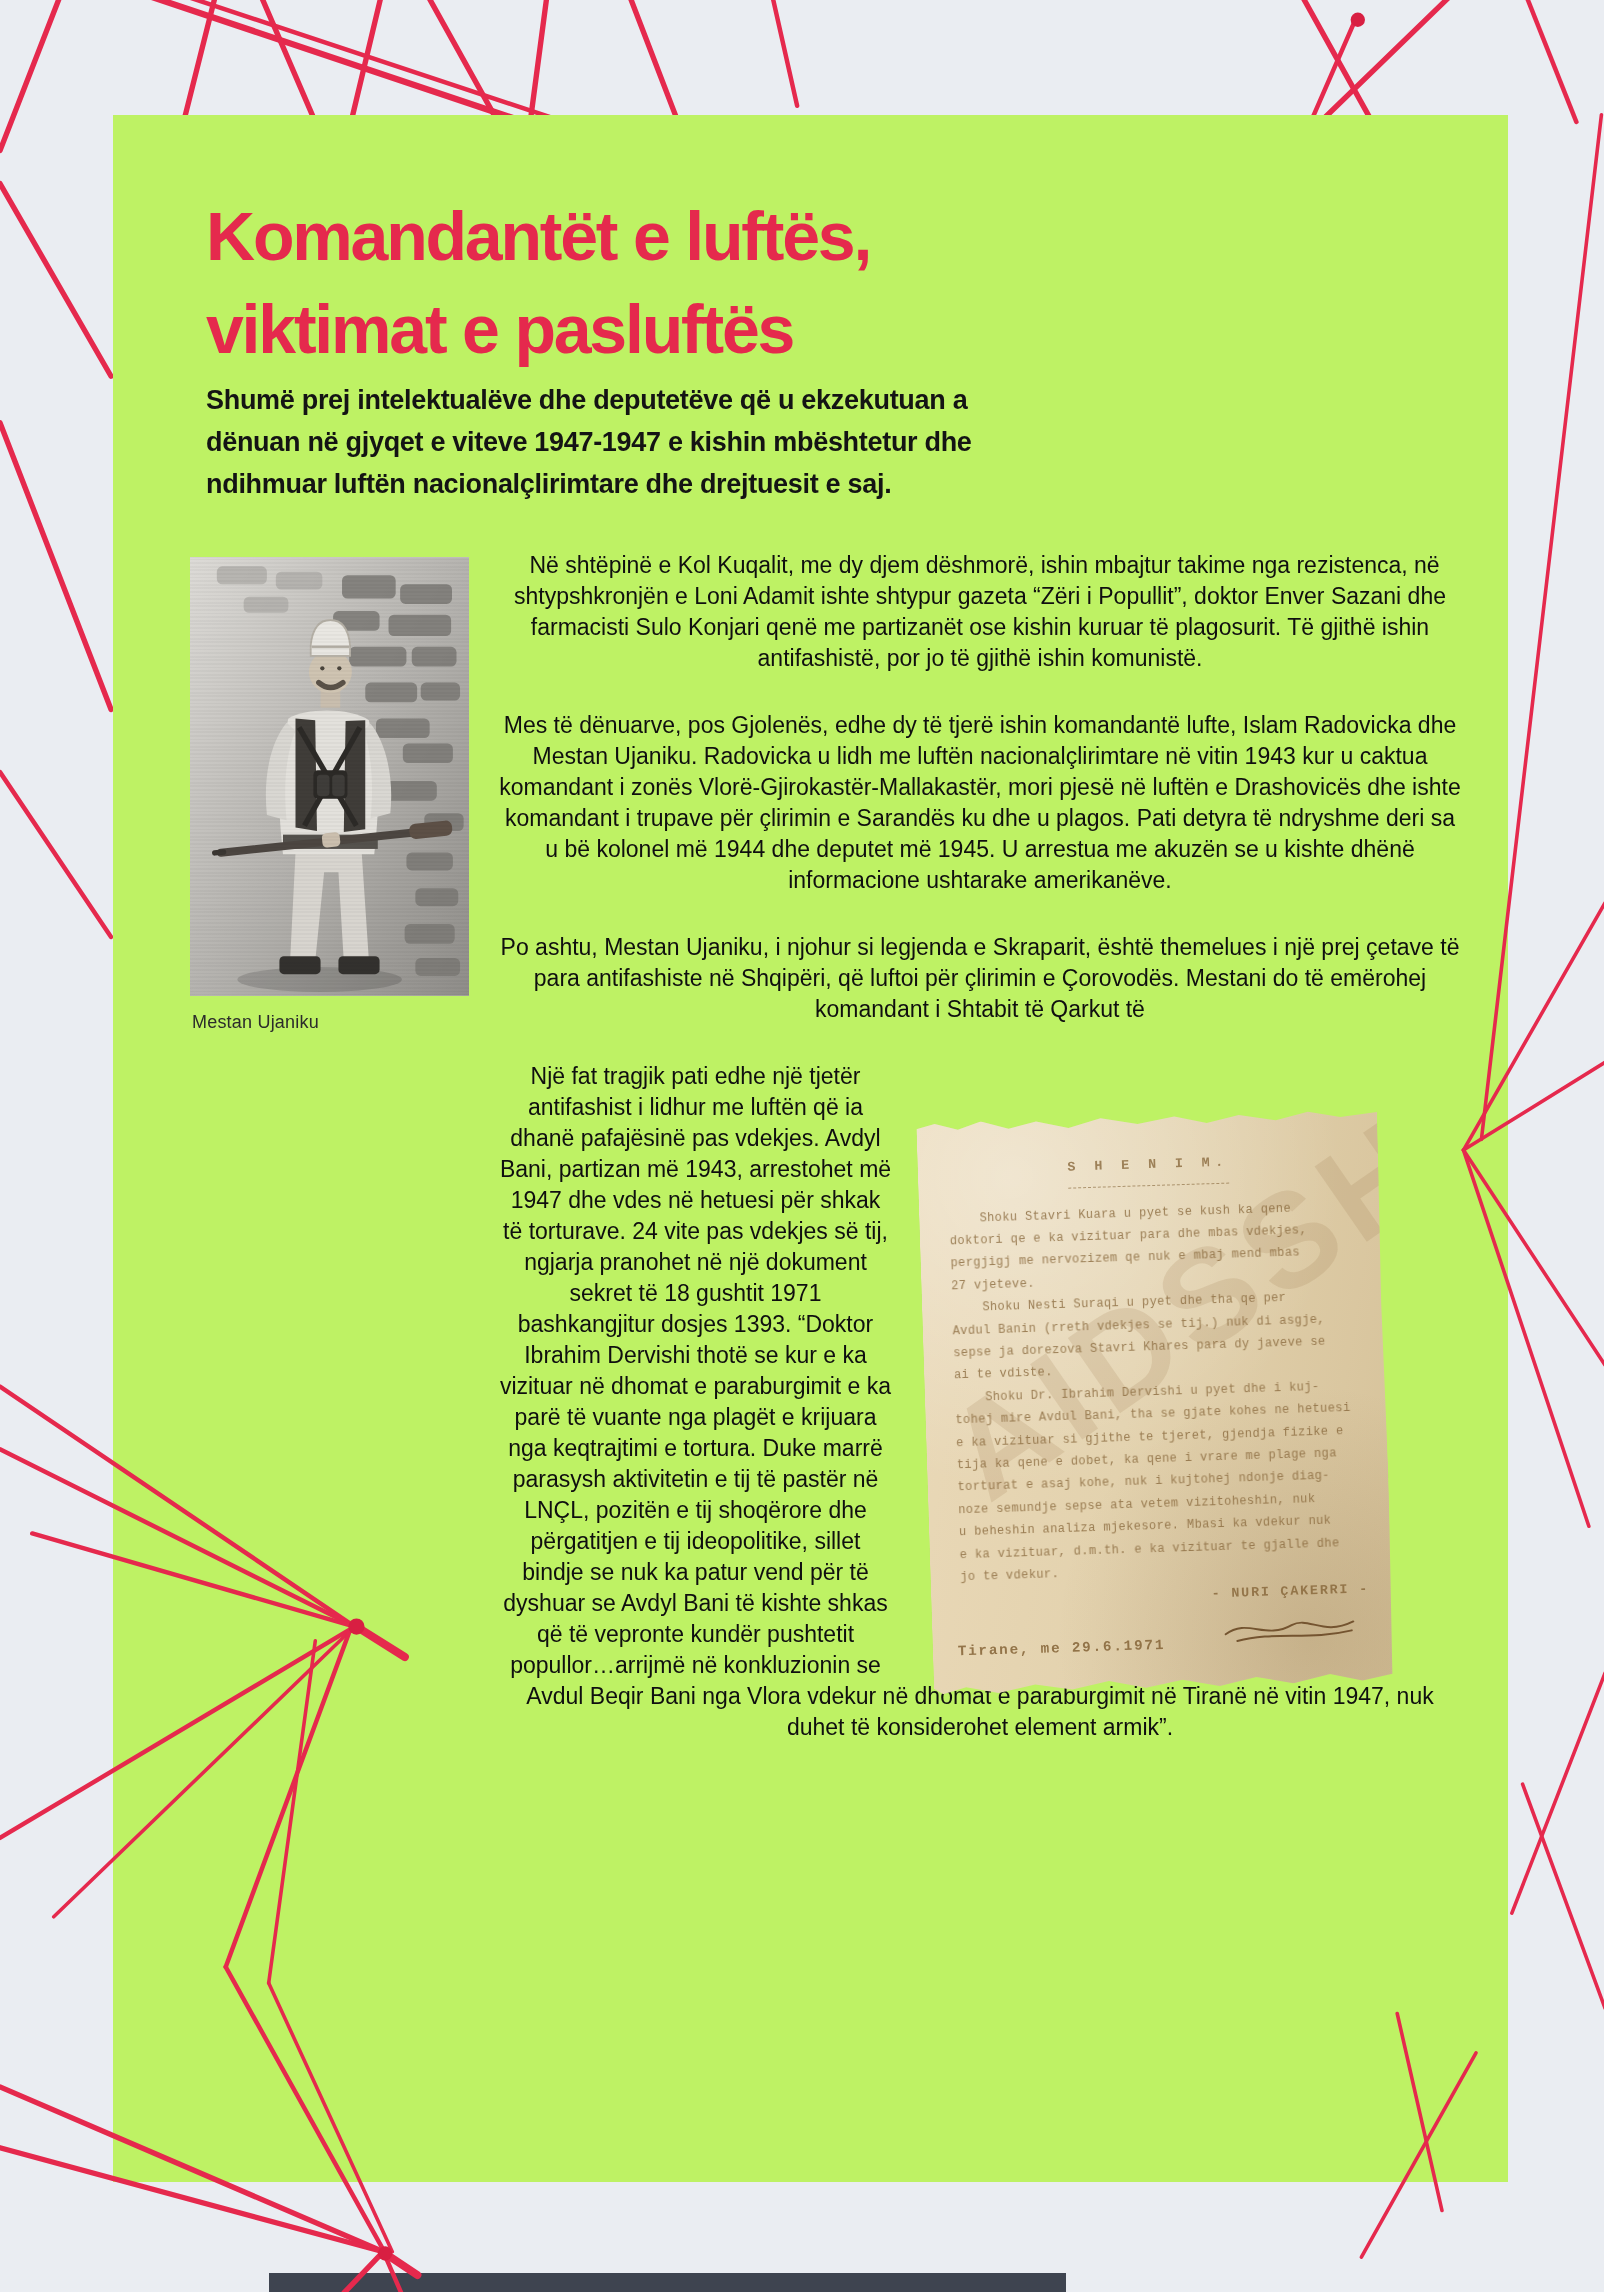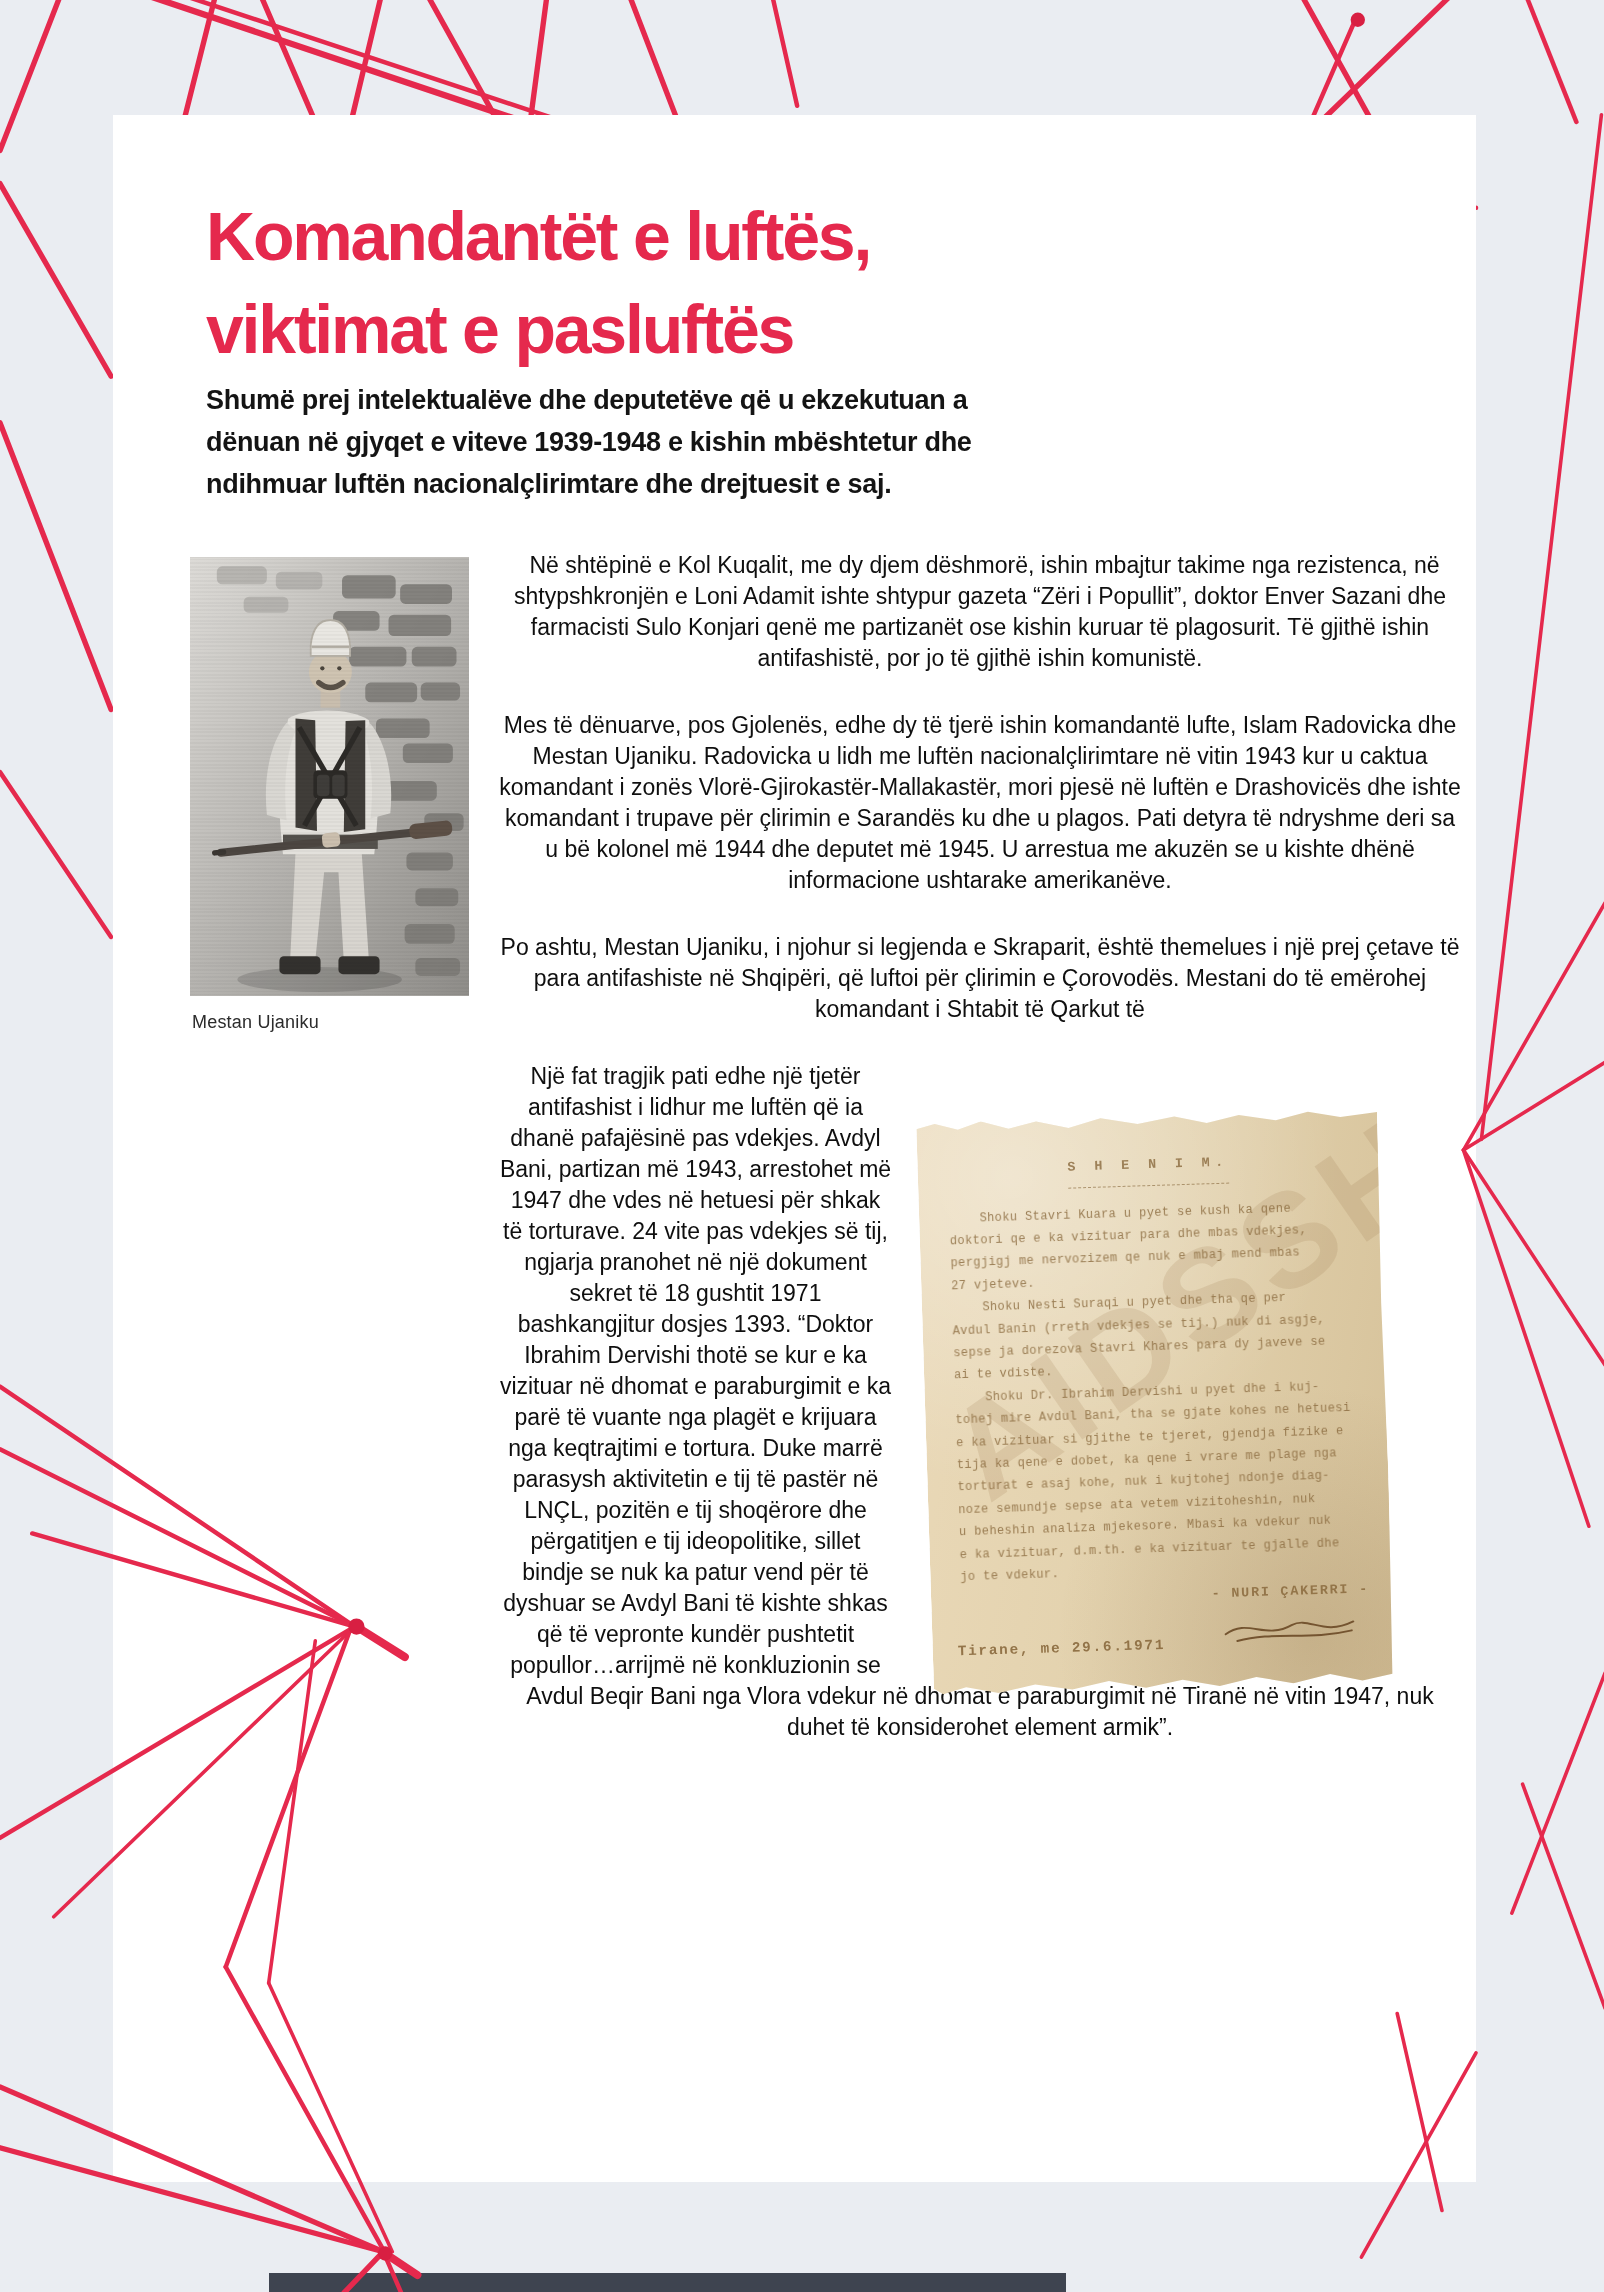--- a/index.html
+++ b/index.html
@@ -7,21 +7,21 @@
     width:1605px;height:2293px;position:relative;overflow:hidden;
     background:#eaedf2;
     font-family:"Liberation Sans",sans-serif;
     -webkit-font-smoothing:antialiased;
   }
   .yarn-layer{position:absolute;left:0;top:0;width:1605px;height:2293px;pointer-events:none;}
   #yarn-behind{z-index:0;}
   #yarn-front{z-index:3;}
   .card{
     position:absolute;left:113px;top:115px;width:1363px;height:2067px;
-    background:#ffffff;z-index:1;
+    background:#bef264;z-index:1;padding-left:32px;
   }
   .page-title{
     position:absolute;left:93px;top:75px;
     font-size:68px;line-height:93px;font-weight:bold;
     letter-spacing:-2.2px;color:#e5294d;white-space:pre-line;
   }
   .page-subtitle{
     position:absolute;left:93px;top:264px;width:842px;
     font-size:27px;line-height:42px;font-weight:bold;
     letter-spacing:-0.3px;color:#141414;
@@ -117,21 +117,21 @@
     <line x1="1515" y1="18" x2="1392" y2="300" stroke-width="5"></line>
     <line x1="1700" y1="-15" x2="1760" y2="136" stroke-width="5"></line>
     <circle cx="1516" cy="22" r="8" fill="#d81f42" stroke="none"></circle>
   </g>
   <circle cx="808" cy="212" r="10" fill="#ffffff" stroke="#d9d9df" stroke-width="2"></circle>
 </svg>
 
 <div class="card">
   <div class="page-title">Komandantët e luftës,
 viktimat e pasluftës</div>
-  <div class="page-subtitle">Shumë prej intelektualëve dhe deputetëve që u ekzekutuan a dënuan në gjyqet e viteve 1939-1948 e kishin mbështetur dhe ndihmuar luftën nacionalçlirimtare dhe drejtuesit e saj.</div>
+  <div class="page-subtitle">Shumë prej intelektualëve dhe deputetëve që u ekzekutuan a dënuan në gjyqet e viteve 1947-1947 e kishin mbështetur dhe ndihmuar luftën nacionalçlirimtare dhe drejtuesit e saj.</div>
 
   <div class="photo">
     <svg width="279" height="439" viewBox="0 0 312 490">
       <defs>
         <linearGradient id="pg1" x1="0" y1="0" x2="1" y2="1">
           <stop offset="0" stop-color="#dddbd7"></stop>
             <stop offset="1" stop-color="#8f8d89"></stop>
         </linearGradient>
       </defs>
       <rect width="312" height="490" fill="url(#pg1)"></rect>

